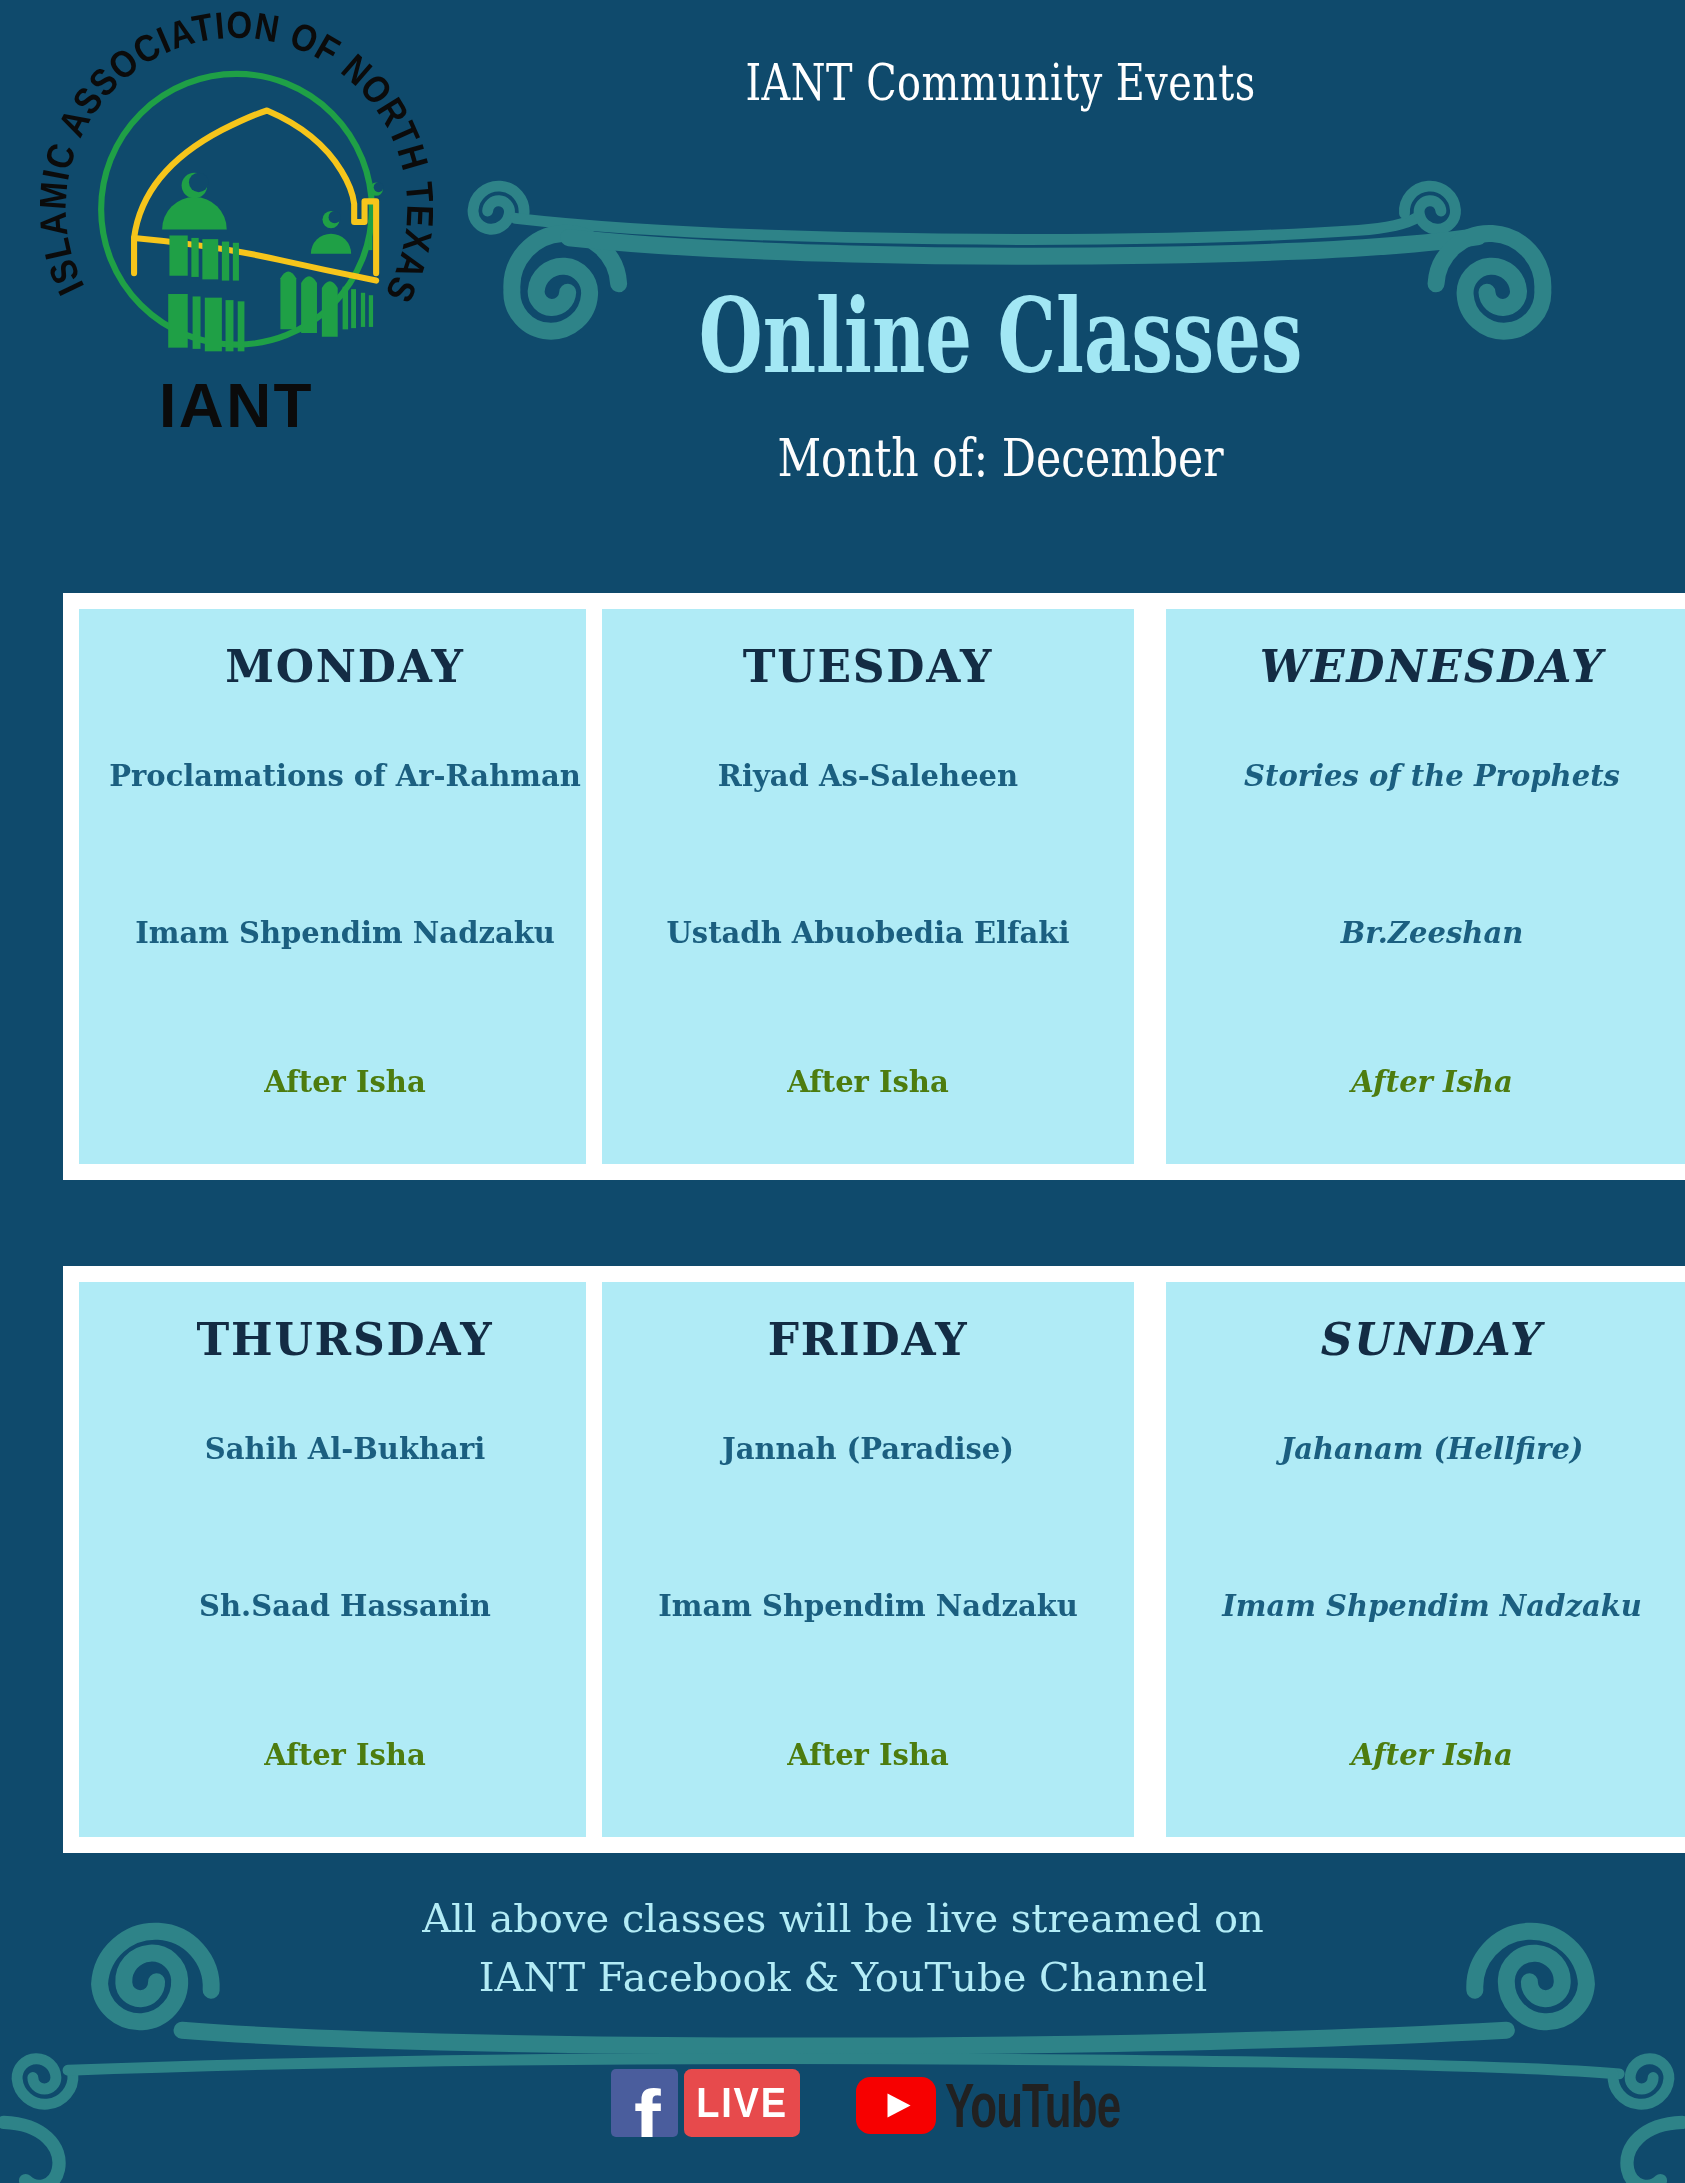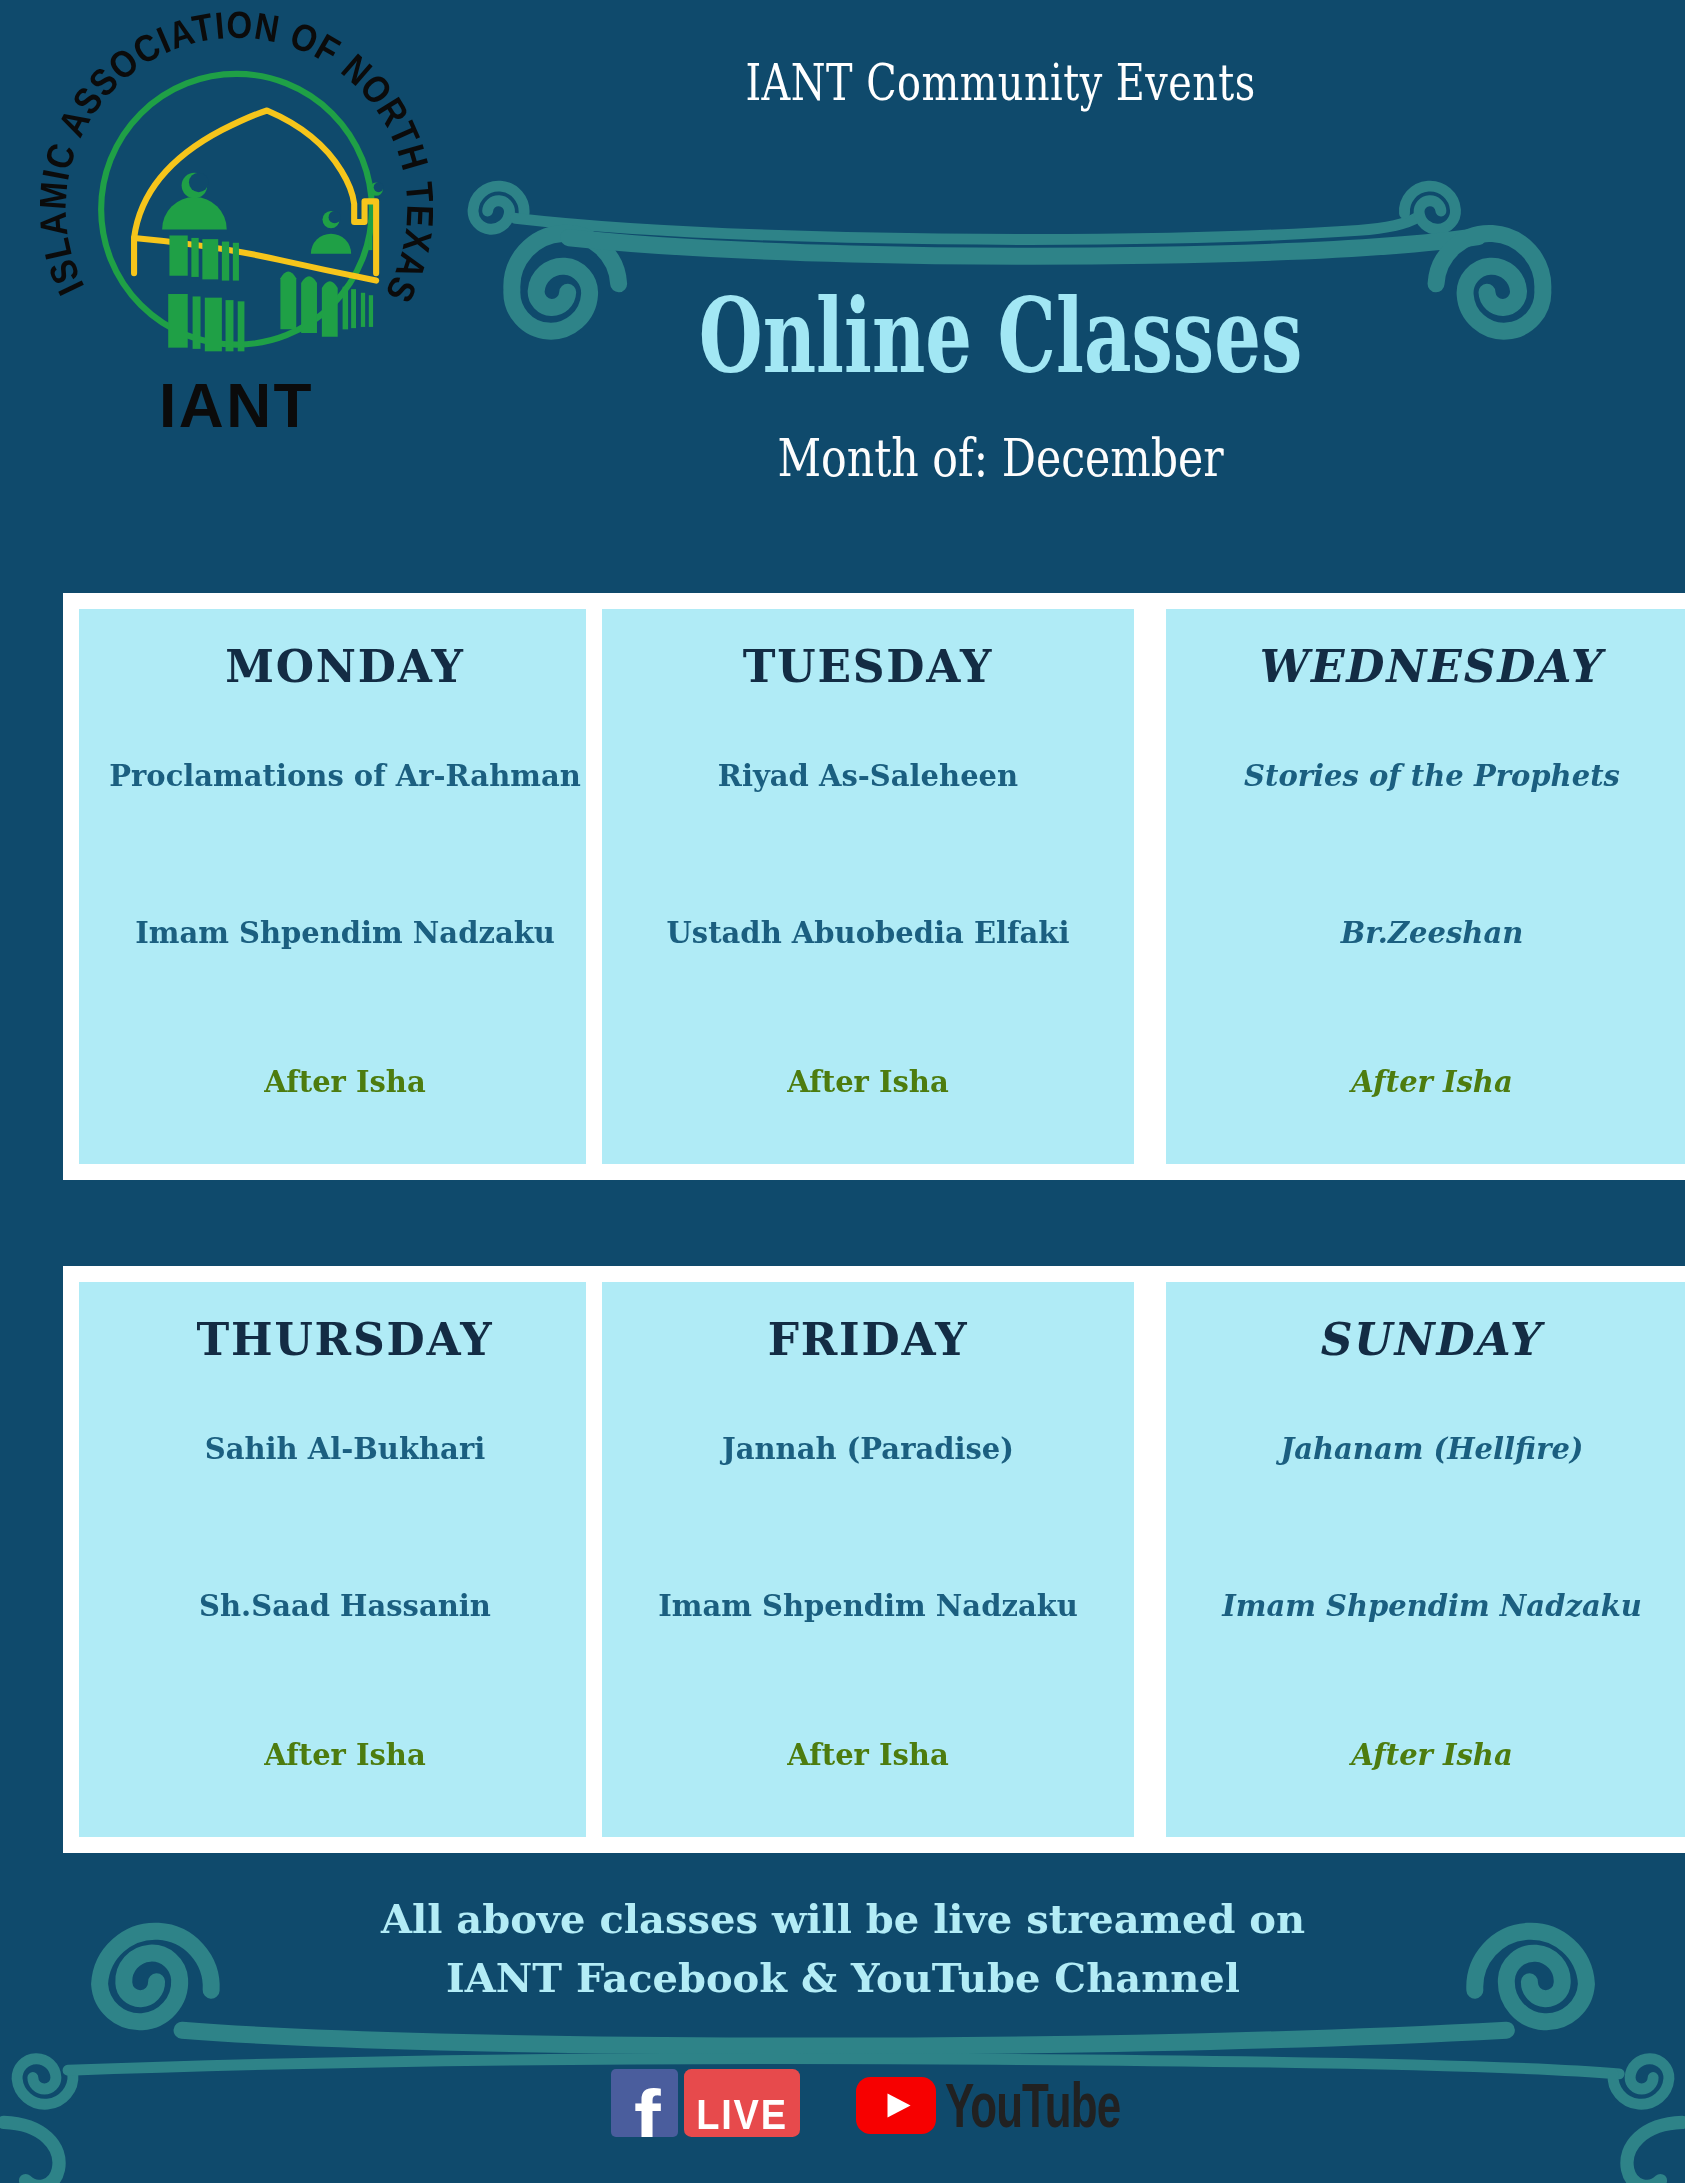--- a/index.html
+++ b/index.html
@@ -29,31 +29,31 @@
   .card-line{position:absolute;left:0;width:100%;text-align:center;white-space:nowrap;}
   .day{top:32px;font-size:44px;font-weight:700;letter-spacing:1.8px;color:#132c44;}
   .cls{top:150px;font-size:29px;font-weight:700;color:#1b5f80;}
   .who{top:307px;font-size:29px;font-weight:700;color:#1b5f80;}
   .whn{top:456px;font-size:29px;font-weight:700;color:#4d7c0f;}
   .c-r1{top:593px;} .c-r2{top:1266px;}
   .c-c1{left:63px;} .c-c2{left:586px;} .c-c3{left:1150px;font-style:italic;}
 
   
   .footer-note{position:absolute;left:0;top:1889px;width:1686px;text-align:center;
-               color:#b3ecf6;font-size:40px;font-weight:700;line-height:1.48;}
+               color:#b3ecf6;font-size:40px;font-weight:400;line-height:1.48;}
 
   
   .social{position:absolute;left:0;top:2069px;width:1686px;height:79px;}
   .fb-badge{position:absolute;left:611px;top:0;width:189px;height:68px;cursor:pointer;}
   .fb-square{position:absolute;left:0;top:0;width:67px;height:68px;background:#4a5d9d;
              border-radius:4.9px;overflow:hidden;}
   .fb-f{position:absolute;left:23px;top:3.6px;width:100%;height:91px;color:#ffffff;
         font-family:"Liberation Sans",sans-serif;font-weight:700;font-size:80px;}
   .live-square{position:absolute;left:73px;top:0;width:116px;height:68px;background:#e74a4c;
-               border-radius:7.3px;display:flex;align-items:flex-end;justify-content:center;}
+               border-radius:7.3px;display:flex;align-items:center;justify-content:center;}
   .live-text{color:#ffffff;font-family:"Liberation Sans",sans-serif;font-weight:700;
              font-size:38px;letter-spacing:1.8px;transform:scaleY(1.12);}
   .yt-badge{position:absolute;left:856px;top:2.4px;height:68px;cursor:pointer;display:flex;align-items:center;}
   .yt-play{width:80px;height:57px;}
   .yt-word{margin-left:8.5px;color:#212121;font-family:"Liberation Sans",sans-serif;
            font-weight:700;font-size:61px;letter-spacing:-1.2px;
            transform:scale(.72,1.04);transform-origin:left center;white-space:nowrap;}
 </style>
 </head>
 <body>

